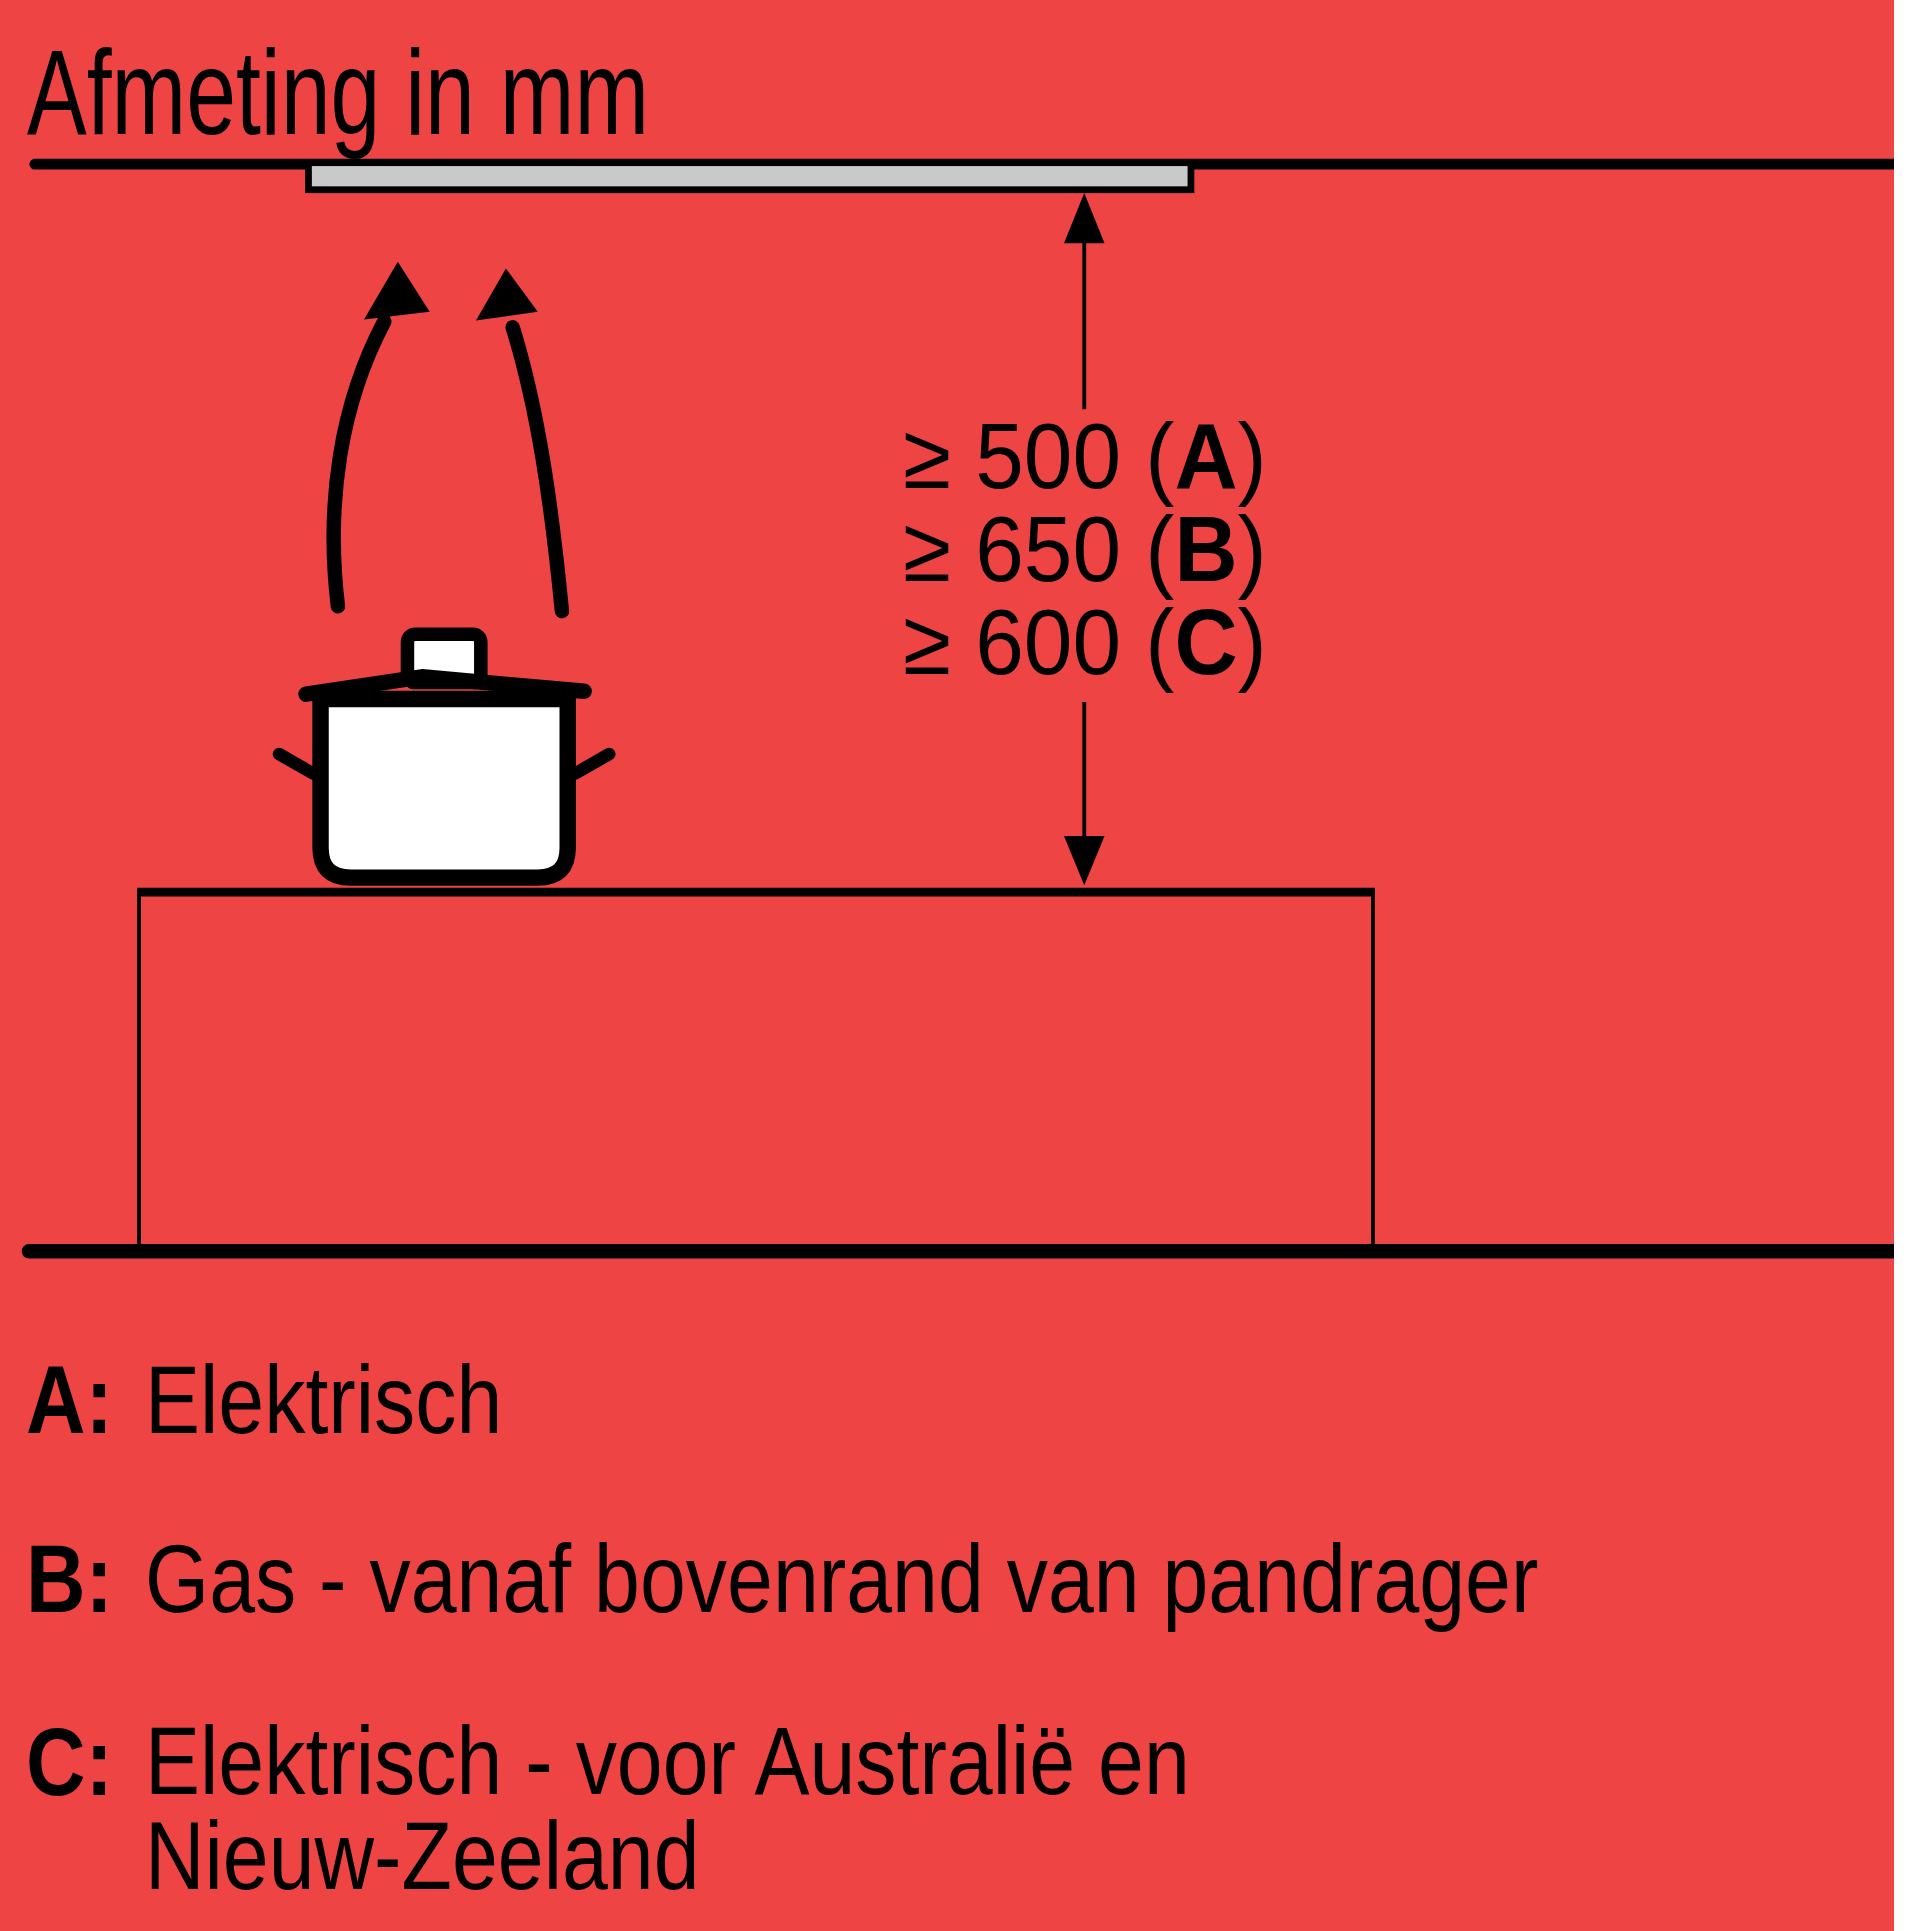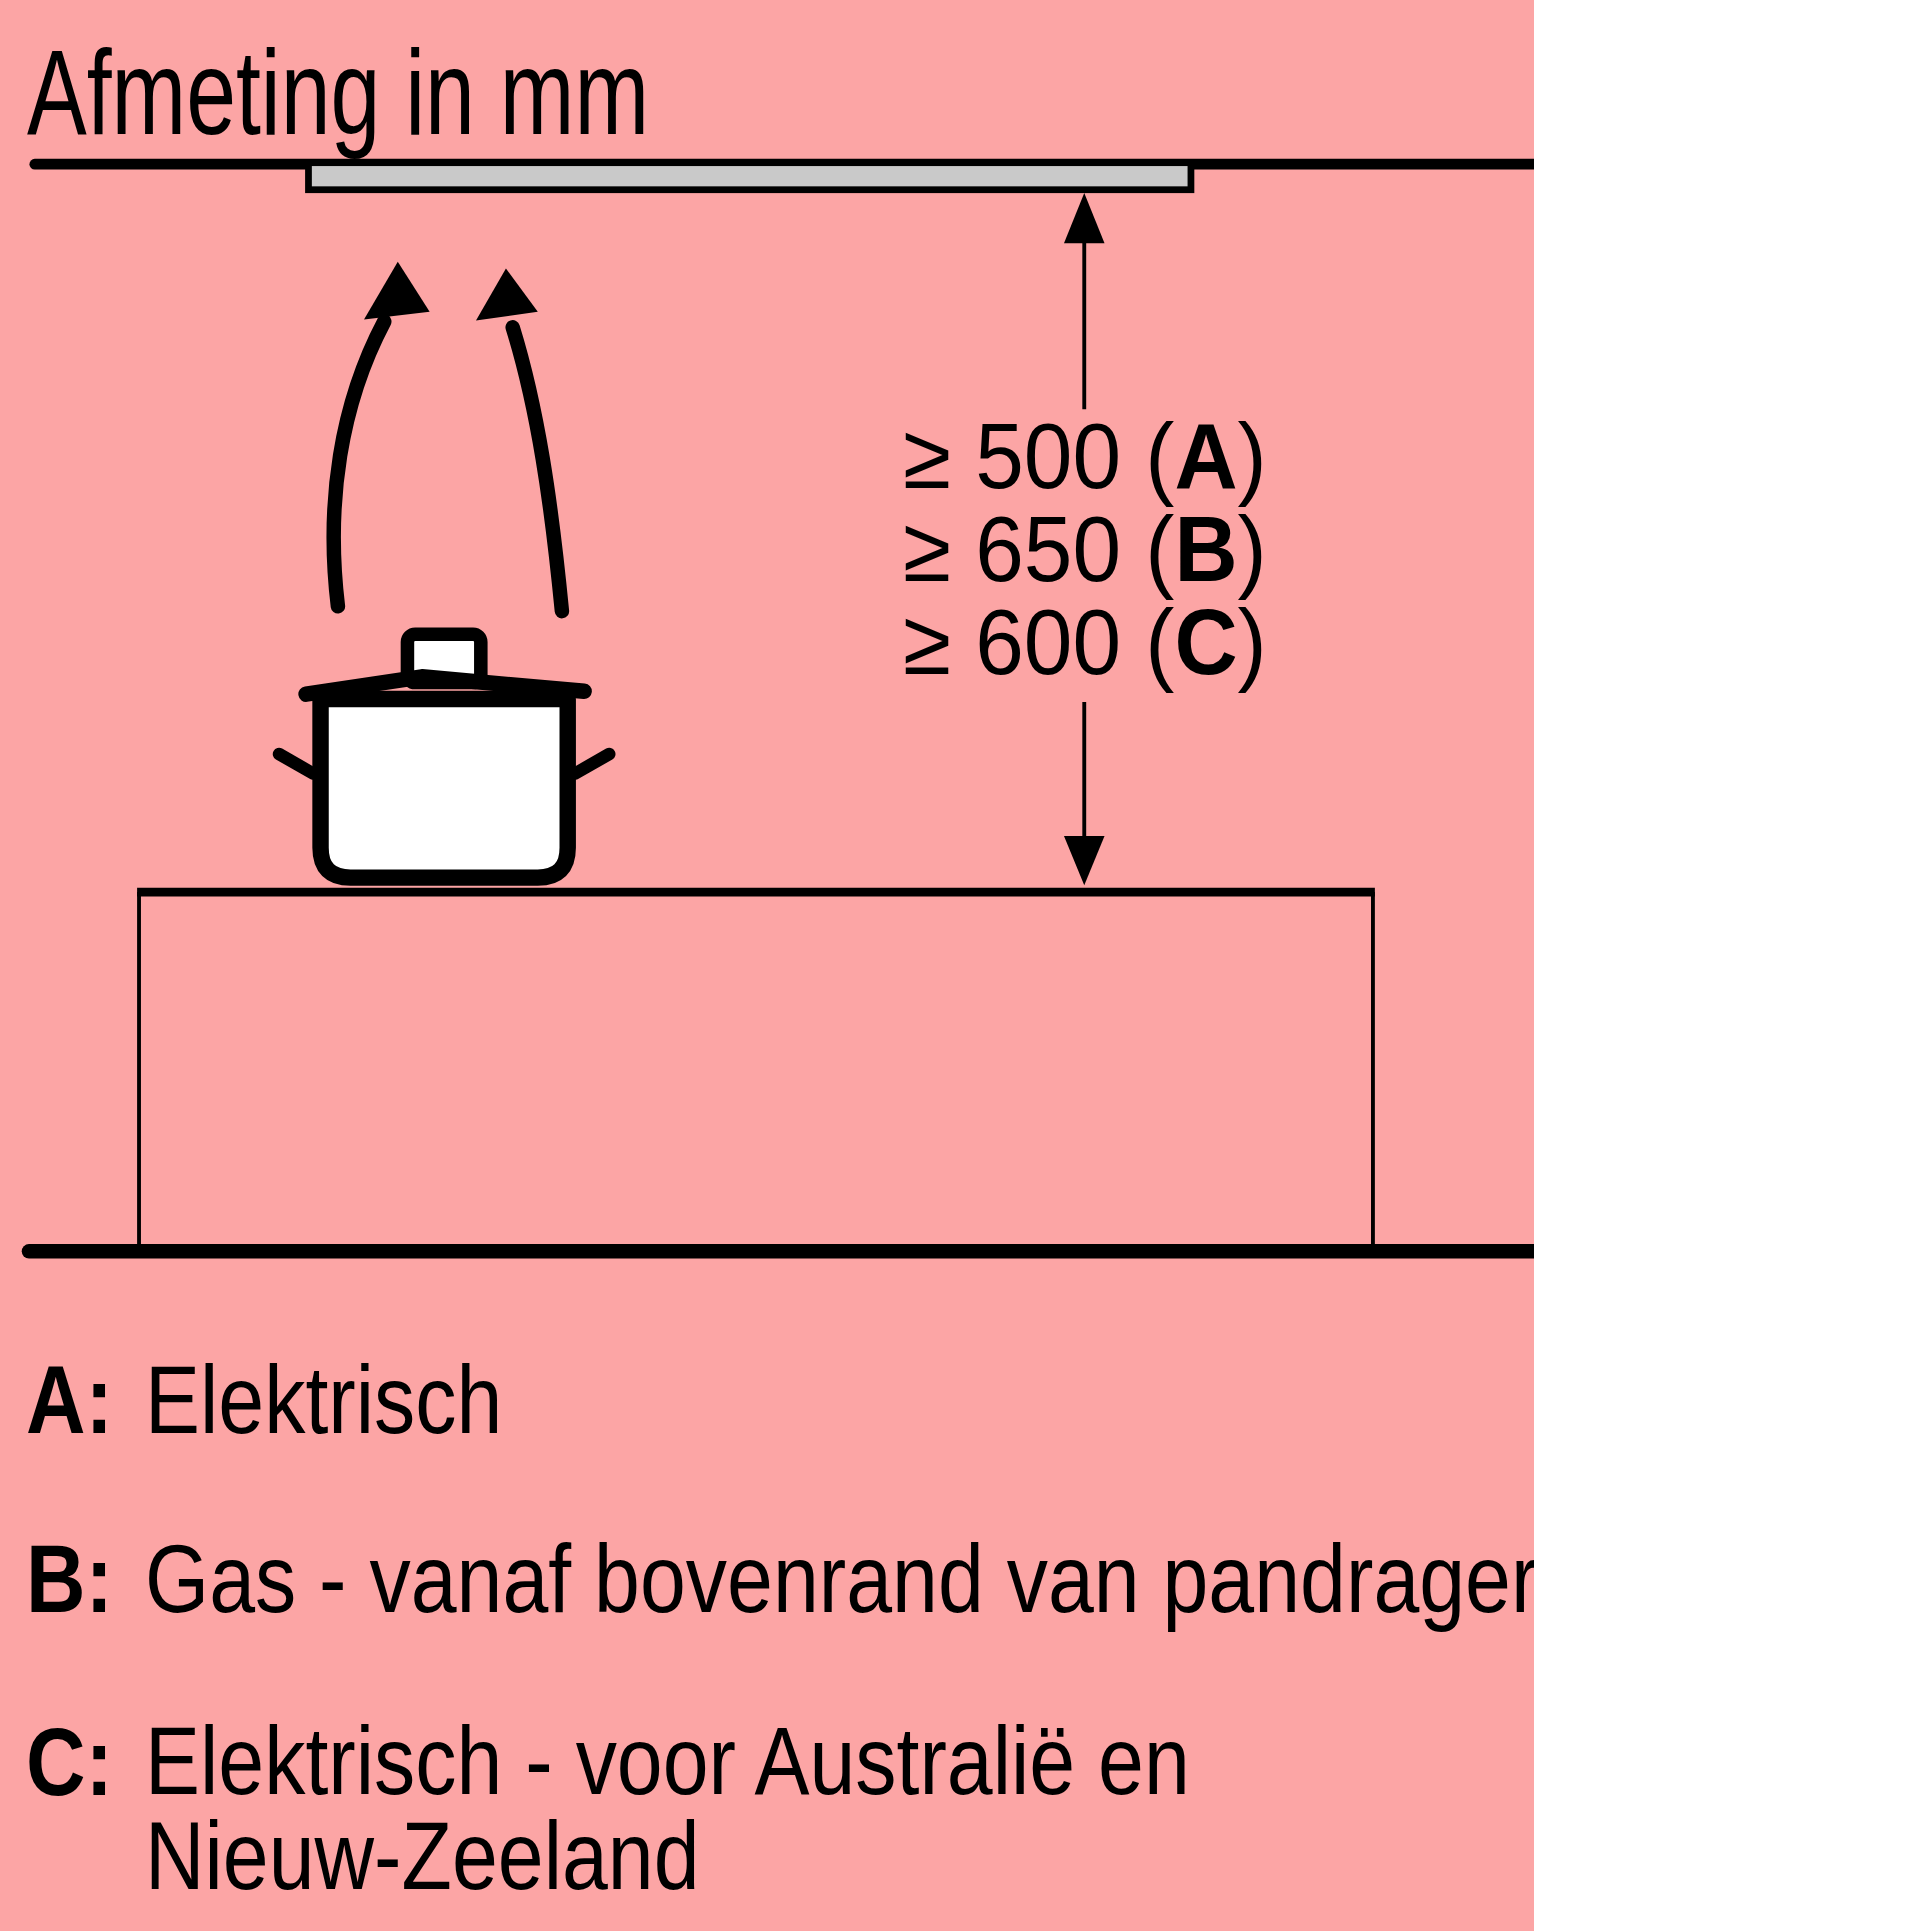--- a/index.html
+++ b/index.html
@@ -4,22 +4,22 @@
 <style>
   html, body { margin: 0; padding: 0; }
   body {
     width: 1931px; height: 1931px;
     background: #ffffff;
     font-family: "Liberation Sans", sans-serif;
     color: #000;
   }
   .canvas {
     position: relative;
-    width: 1534px; height: 1931px;
-    background: #fca5a5;
+    width: 1894px; height: 1931px;
+    background: #ef4444;
     overflow: hidden;
     text-decoration: underline;
   }
   .diagram-svg {
     position: absolute;
     left: 0; top: 0;
     width: 1931px; height: 1931px;
   }
   .txt {
     position: absolute;

